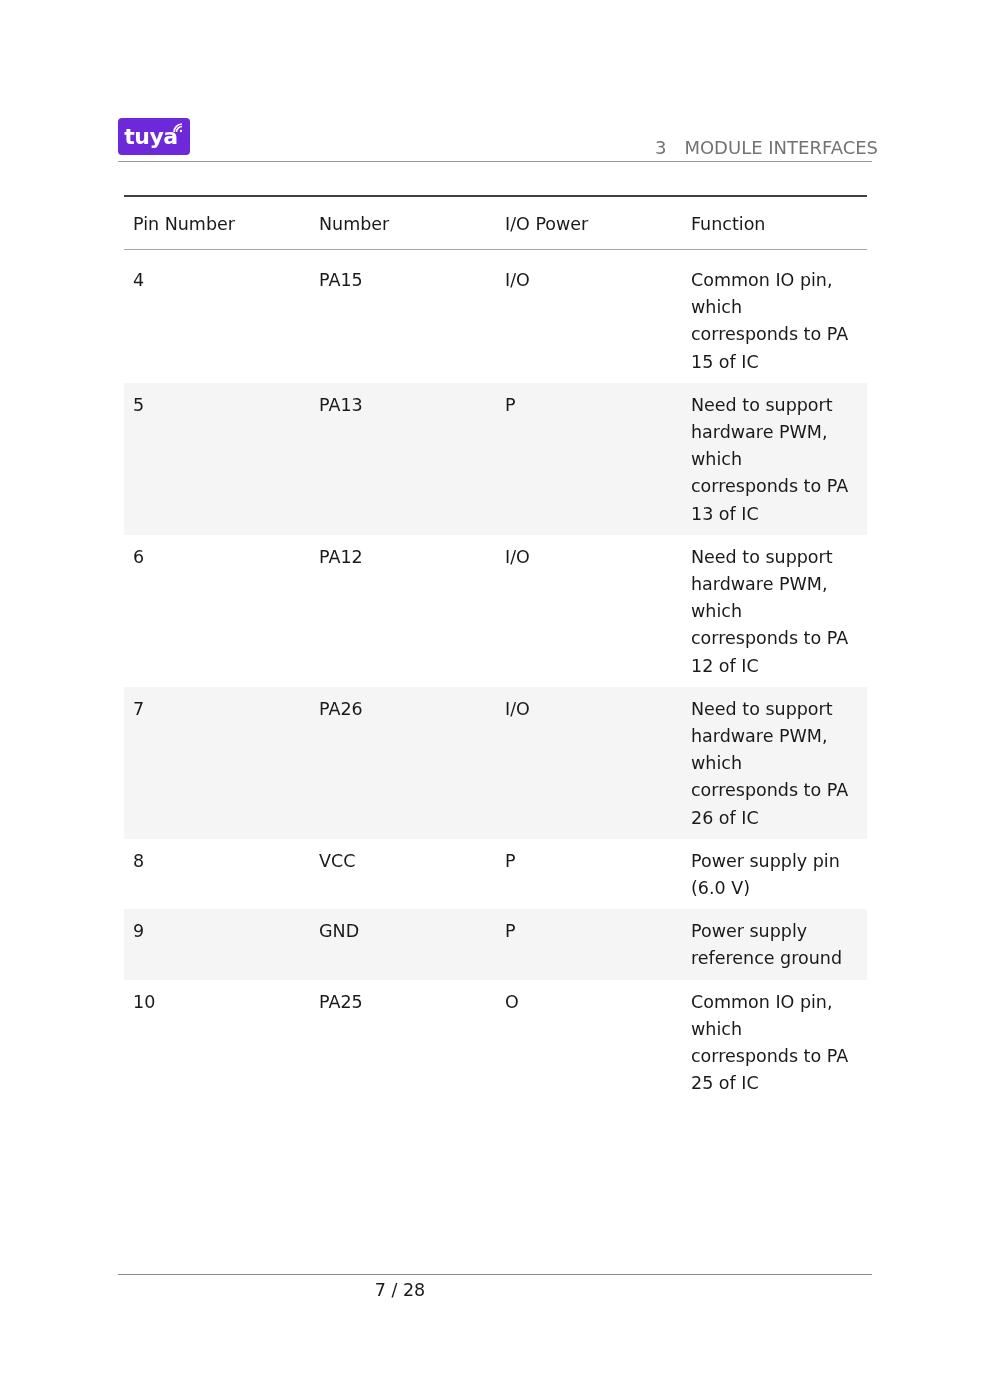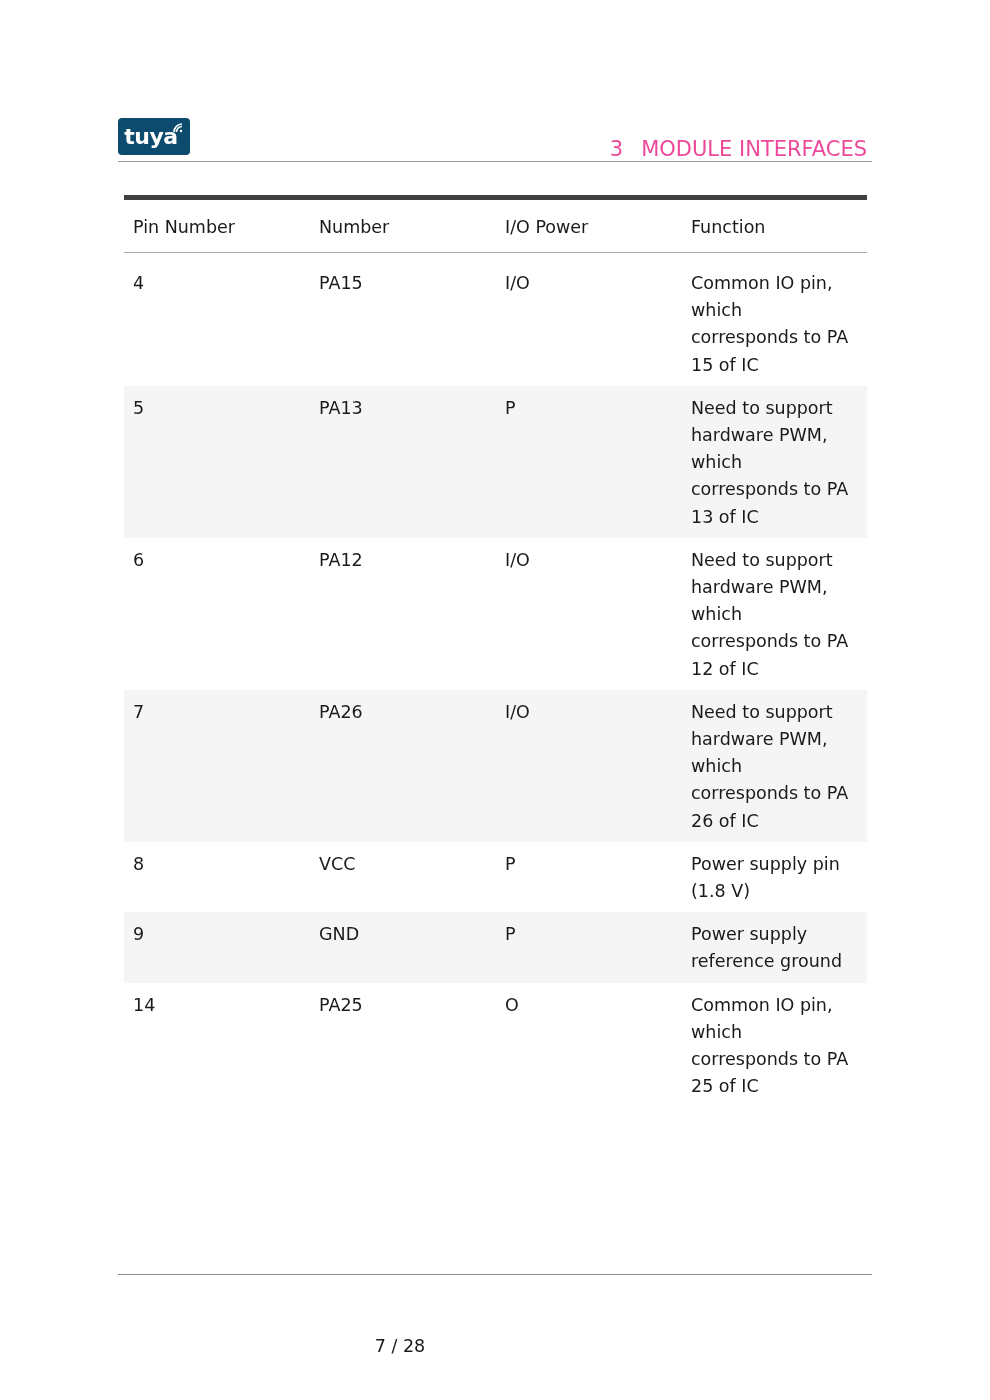--- a/index.html
+++ b/index.html
@@ -1,32 +1,32 @@
 <!DOCTYPE html>
 <html><head>
   <meta charset="utf-8">
   <style>
     html, body { margin: 0; padding: 0; background: #ffffff; }
     body { width: 990px; height: 1400px; position: relative; font-family: "DejaVu Sans", sans-serif; color: #1a1a1a; overflow: hidden; }
-    .logo { position: absolute; left: 118px; top: 118px; width: 72px; height: 37px; background: #0c4a6e; border-radius: 4px; display: flex; align-items: center; justify-content: center; }
+    .logo { position: absolute; left: 118px; top: 118px; width: 72px; height: 37px; background: #6d28d9; border-radius: 4px; display: flex; align-items: center; justify-content: center; }
     .logo span { color: #fff; font-weight: bold; font-size: 22px; font-family: "DejaVu Sans", sans-serif; letter-spacing: -0.5px; margin-left: -6px; }
     .logo svg { position: absolute; right: 6px; top: 4px; }
-    .header-title { position: absolute; right: 123px; top: 137px; font-size: 21px; color: #ec4899; }
+    .header-title { position: absolute; right: 112px; top: 137px; font-size: 18px; color: #737373; }
     .header-title .num { margin-right: 18px; }
     .header-rule { position: absolute; left: 118px; width: 754px; top: 161px; height: 1px; background: #9a9a9a; }
     table.pins { position: absolute; left: 124px; top: 195px; width: 743px; border-collapse: collapse; font-size: 17.5px; }
-    table.pins thead tr { border-top: 5px solid #404040; border-bottom: 1px solid #aaa; }
+    table.pins thead tr { border-top: 2px solid #404040; border-bottom: 1px solid #aaa; }
     table.pins th { font-weight: normal; text-align: left; padding: 17px 9px 10px 9px; height: 25px; vertical-align: top; }
     table.pins td { vertical-align: top; padding: 9px 9px 7px 9px; line-height: 27.2px; }
     table.pins tbody tr:first-child td { padding-top: 17px; }
     table.pins tr.alt td { background: #f5f5f5; }
     .c1 { width: 168px; } .c2 { width: 168px; } .c3 { width: 168px; } .c4 { width: 167px; }
     td.func { white-space: pre-line; }
     .footer-rule { position: absolute; left: 118px; width: 754px; top: 1274px; height: 1px; background: #8a8a8a; }
-    .page-num { position: absolute; left: 0; width: 800px; top: 1336px; text-align: center; font-size: 17.5px; }
+    .page-num { position: absolute; left: 0; width: 800px; top: 1280px; text-align: center; font-size: 17.5px; }
   </style>
 </head>
 <body>
 
 <div class="logo">
   <span>tuya</span>
   <svg width="12" height="12" viewBox="0 0 12 12">
     <path d="M2 10 A8 8 0 0 1 10 2" stroke="#fff" stroke-width="1.6" fill="none"></path>
     <path d="M4.5 10 A5.5 5.5 0 0 1 10 4.5" stroke="#fff" stroke-width="1.6" fill="none"></path>
     <circle cx="9" cy="9" r="1.2" fill="#fff"></circle>
@@ -85,31 +85,31 @@
 hardware PWM,
 which
 corresponds to PA
 26 of IC</td>
     </tr>
     <tr>
       <td>8</td>
       <td>VCC</td>
       <td>P</td>
       <td class="func">Power supply pin
-(1.8 V)</td>
+(6.0 V)</td>
     </tr>
     <tr class="alt">
       <td>9</td>
       <td>GND</td>
       <td>P</td>
       <td class="func">Power supply
 reference ground</td>
     </tr>
     <tr>
-      <td>14</td>
+      <td>10</td>
       <td>PA25</td>
       <td>O</td>
       <td class="func">Common IO pin,
 which
 corresponds to PA
 25 of IC</td>
     </tr>
   </tbody>
 </table>
 

